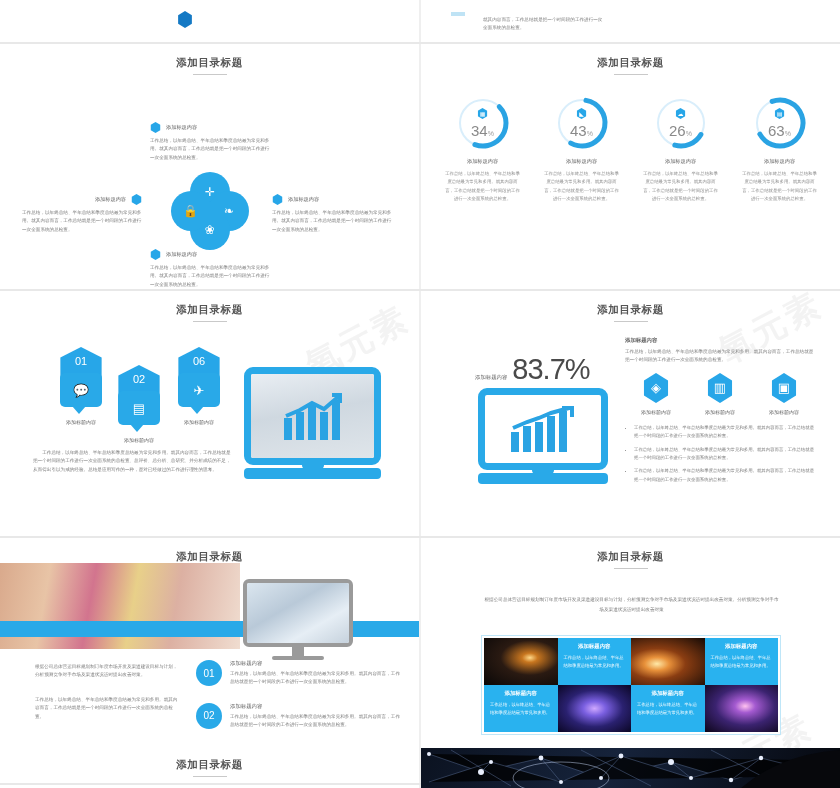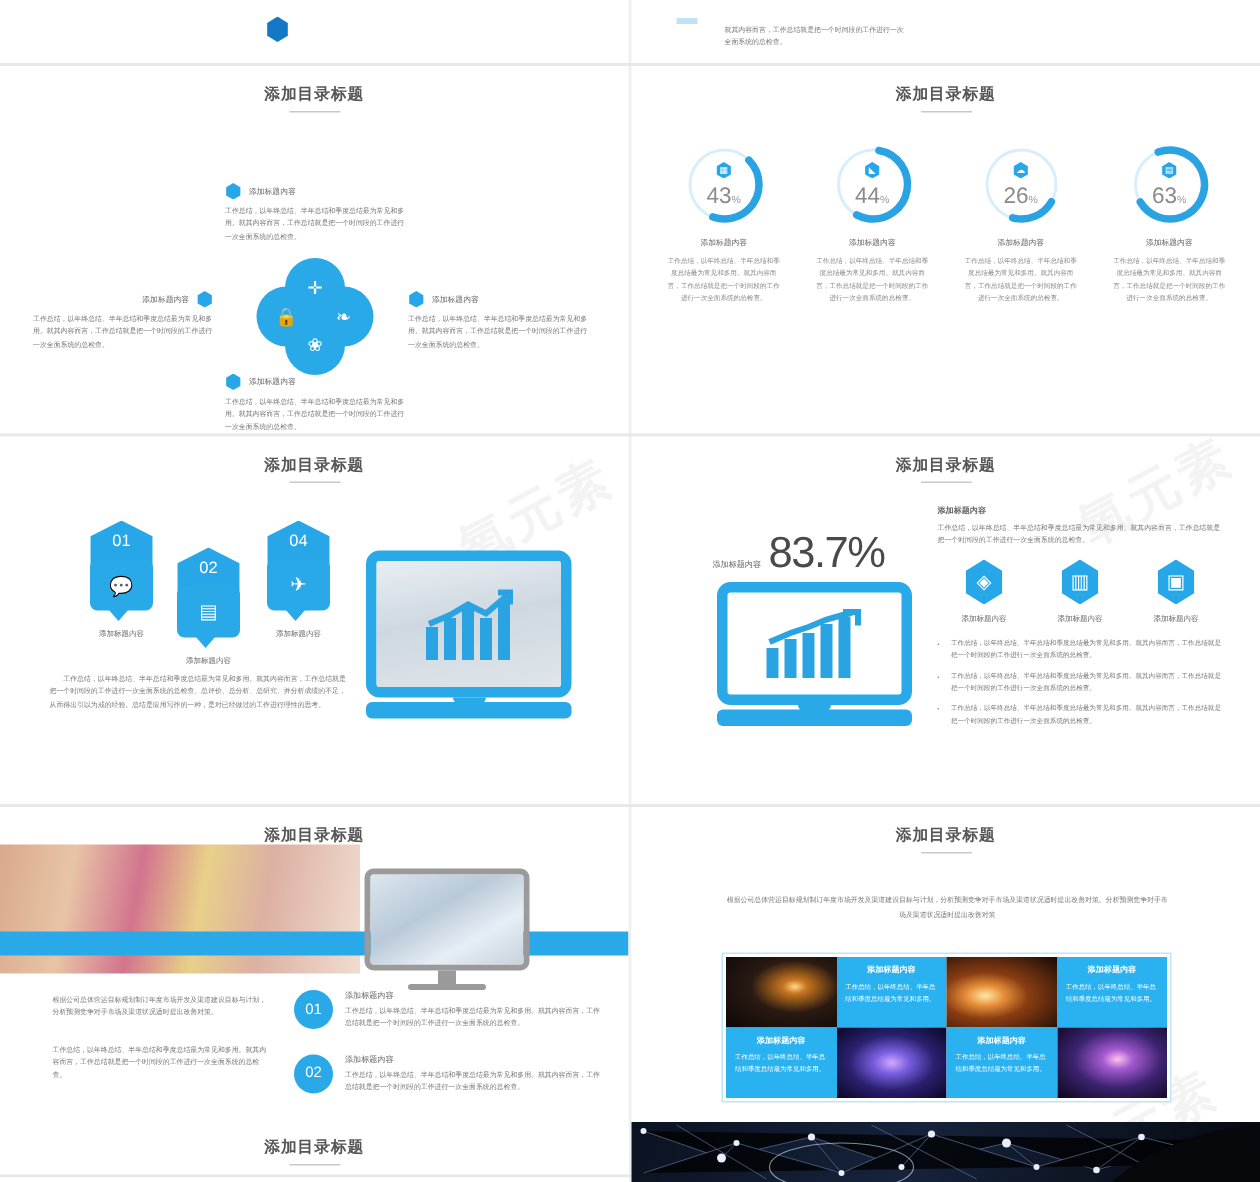--- a/index.html
+++ b/index.html
@@ -230,34 +230,34 @@
 
     <div class="donuts">
 
       <div class="dcell">
         <div class="dring">
           <svg width="54" height="54" viewBox="0 0 54 54">
             <circle cx="27" cy="27" r="23" fill="none" stroke="#d9eefb" stroke-width="2"></circle>
             <circle cx="27" cy="27" r="23" fill="none" stroke="#2aa3e3" stroke-width="5" stroke-linecap="round" stroke-dasharray="62 144.5" transform="rotate(-45 27 27)"></circle>
           </svg>
           <span class="hex dico">▦</span>
-          <div class="dval"><span>43</span><i>%</i></div>
+          <div class="dval"><span>34</span><i>%</i></div>
         </div>
         <div class="dlabel">添加标题内容</div>
         <div class="dtext">工作总结，以年终总结、半年总结和季度总结最为常见和多用。就其内容而言，工作总结就是把一个时间段的工作进行一次全面系统的总检查。</div>
       </div>
 
       <div class="dcell">
         <div class="dring">
           <svg width="54" height="54" viewBox="0 0 54 54">
             <circle cx="27" cy="27" r="23" fill="none" stroke="#d9eefb" stroke-width="2"></circle>
             <circle cx="27" cy="27" r="23" fill="none" stroke="#2aa3e3" stroke-width="5" stroke-linecap="round" stroke-dasharray="79.5 144.5" transform="rotate(-80 27 27)"></circle>
           </svg>
           <span class="hex dico">◣</span>
-          <div class="dval"><span>44</span><i>%</i></div>
+          <div class="dval"><span>43</span><i>%</i></div>
         </div>
         <div class="dlabel">添加标题内容</div>
         <div class="dtext">工作总结，以年终总结、半年总结和季度总结最为常见和多用。就其内容而言，工作总结就是把一个时间段的工作进行一次全面系统的总检查。</div>
       </div>
 
       <div class="dcell">
         <div class="dring">
           <svg width="54" height="54" viewBox="0 0 54 54">
             <circle cx="27" cy="27" r="23" fill="none" stroke="#d9eefb" stroke-width="2"></circle>
             <circle cx="27" cy="27" r="23" fill="none" stroke="#2aa3e3" stroke-width="5" stroke-linecap="round" stroke-dasharray="30 144.5" transform="rotate(30 27 27)"></circle>
@@ -304,21 +304,21 @@
     <div class="pin" style="left:115px;top:74px;">
       <div class="hex top-h">
           <div class="num">02</div>
         </div>
       <div class="bub">▤</div>
       <div class="plabel">添加标题内容</div>
     </div>
 
     <div class="pin" style="left:175px;top:56px;">
       <div class="hex top-h">
-          <div class="num">04</div>
+          <div class="num">06</div>
         </div>
       <div class="bub">✈</div>
       <div class="plabel">添加标题内容</div>
     </div>
 
     <div class="body-txt" style="position:absolute;left:33px;top:158px;width:200px;">　　工作总结，以年终总结、半年总结和季度总结最为常见和多用。就其内容而言，工作总结就是把一个时间段的工作进行一次全面系统的总检查、总评价、总分析、总研究、并分析成绩的不足，从而得出引以为戒的经验。总结是应用写作的一种，是对已经做过的工作进行理性的思考。</div>
 
     <div class="laptop" style="position:absolute;left:244px;top:76px;width:137px;">
       <div class="screen" style="height:84px;position:relative;">
         <div class="photo" style="background:linear-gradient(170deg,#e9eef3 0%,#cfd8e0 45%,#dfe5ea 100%);position:absolute;inset:0;"></div>

